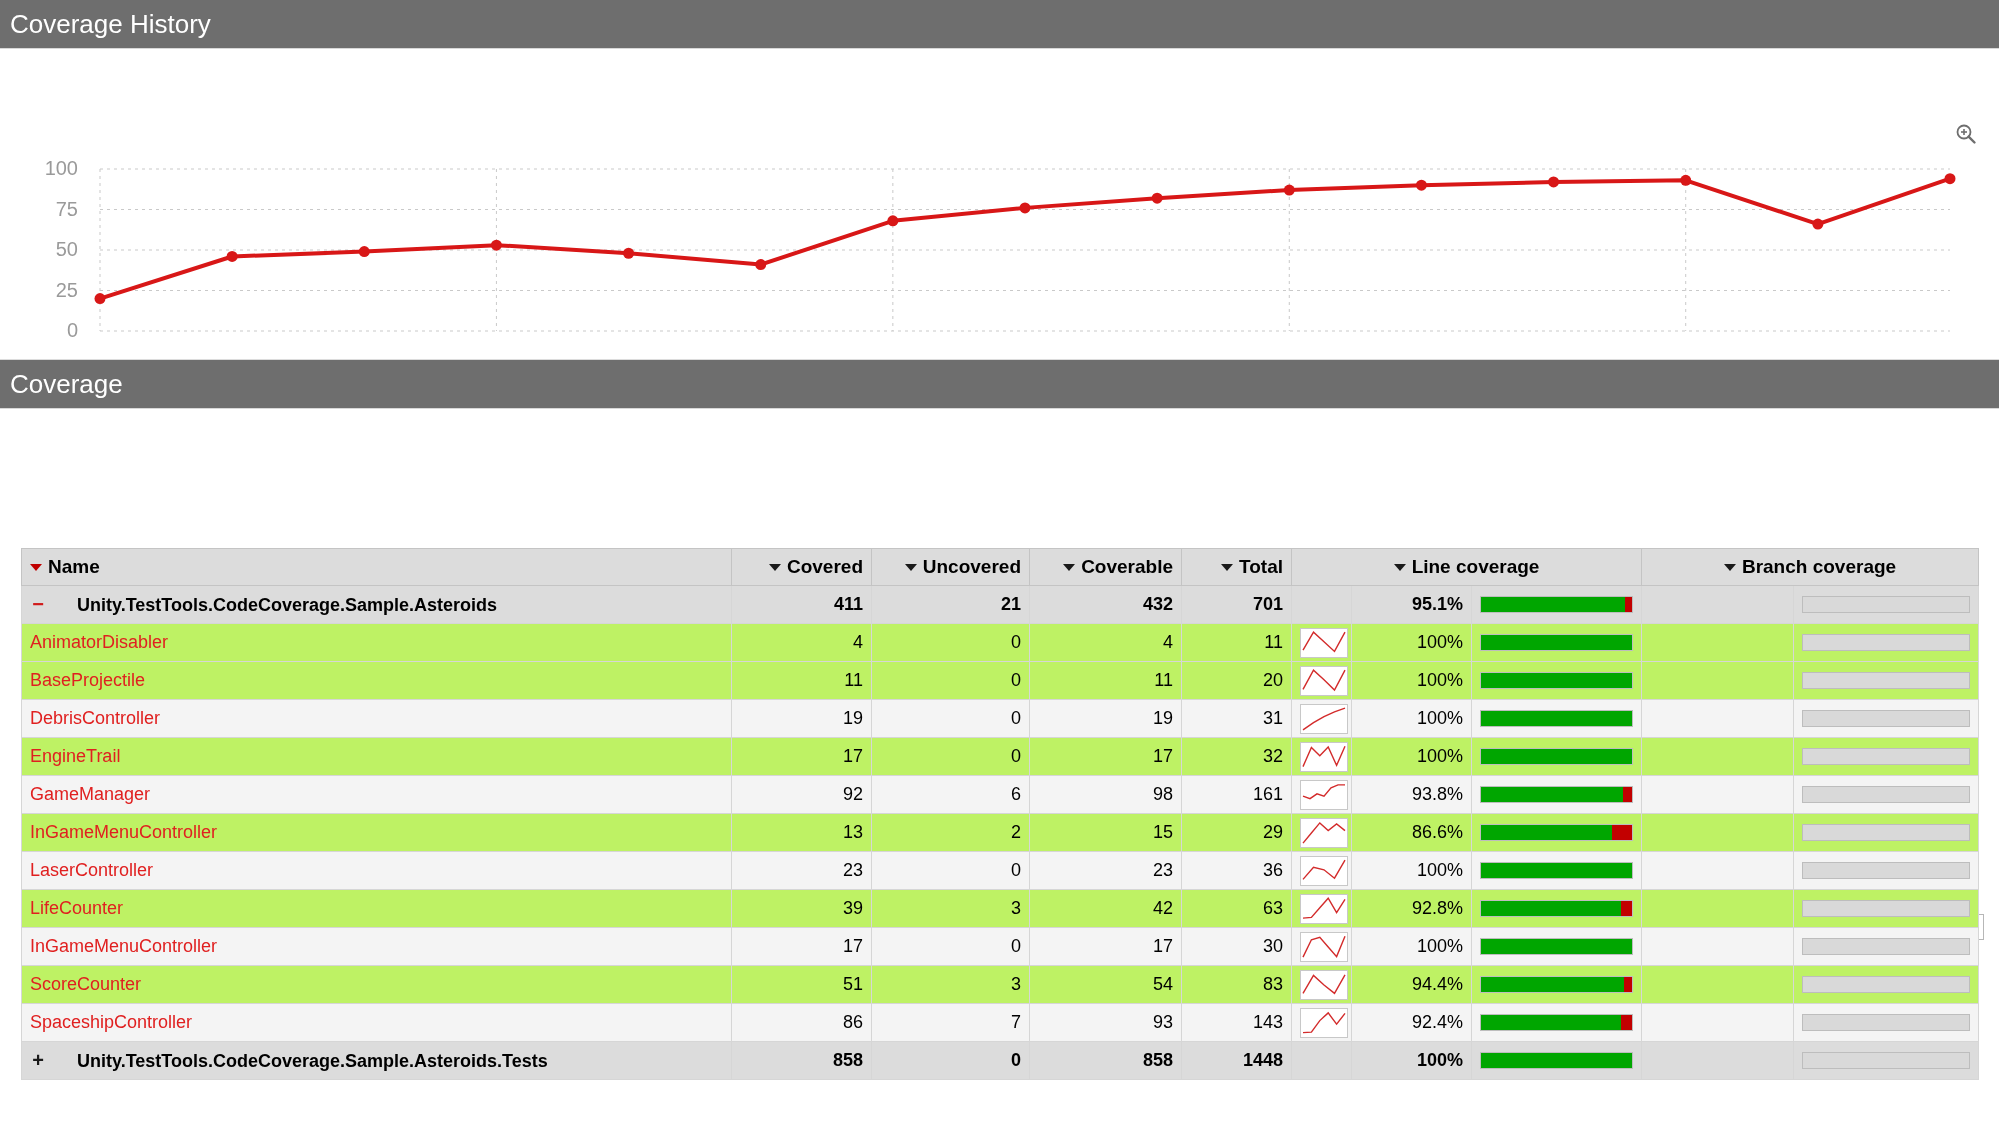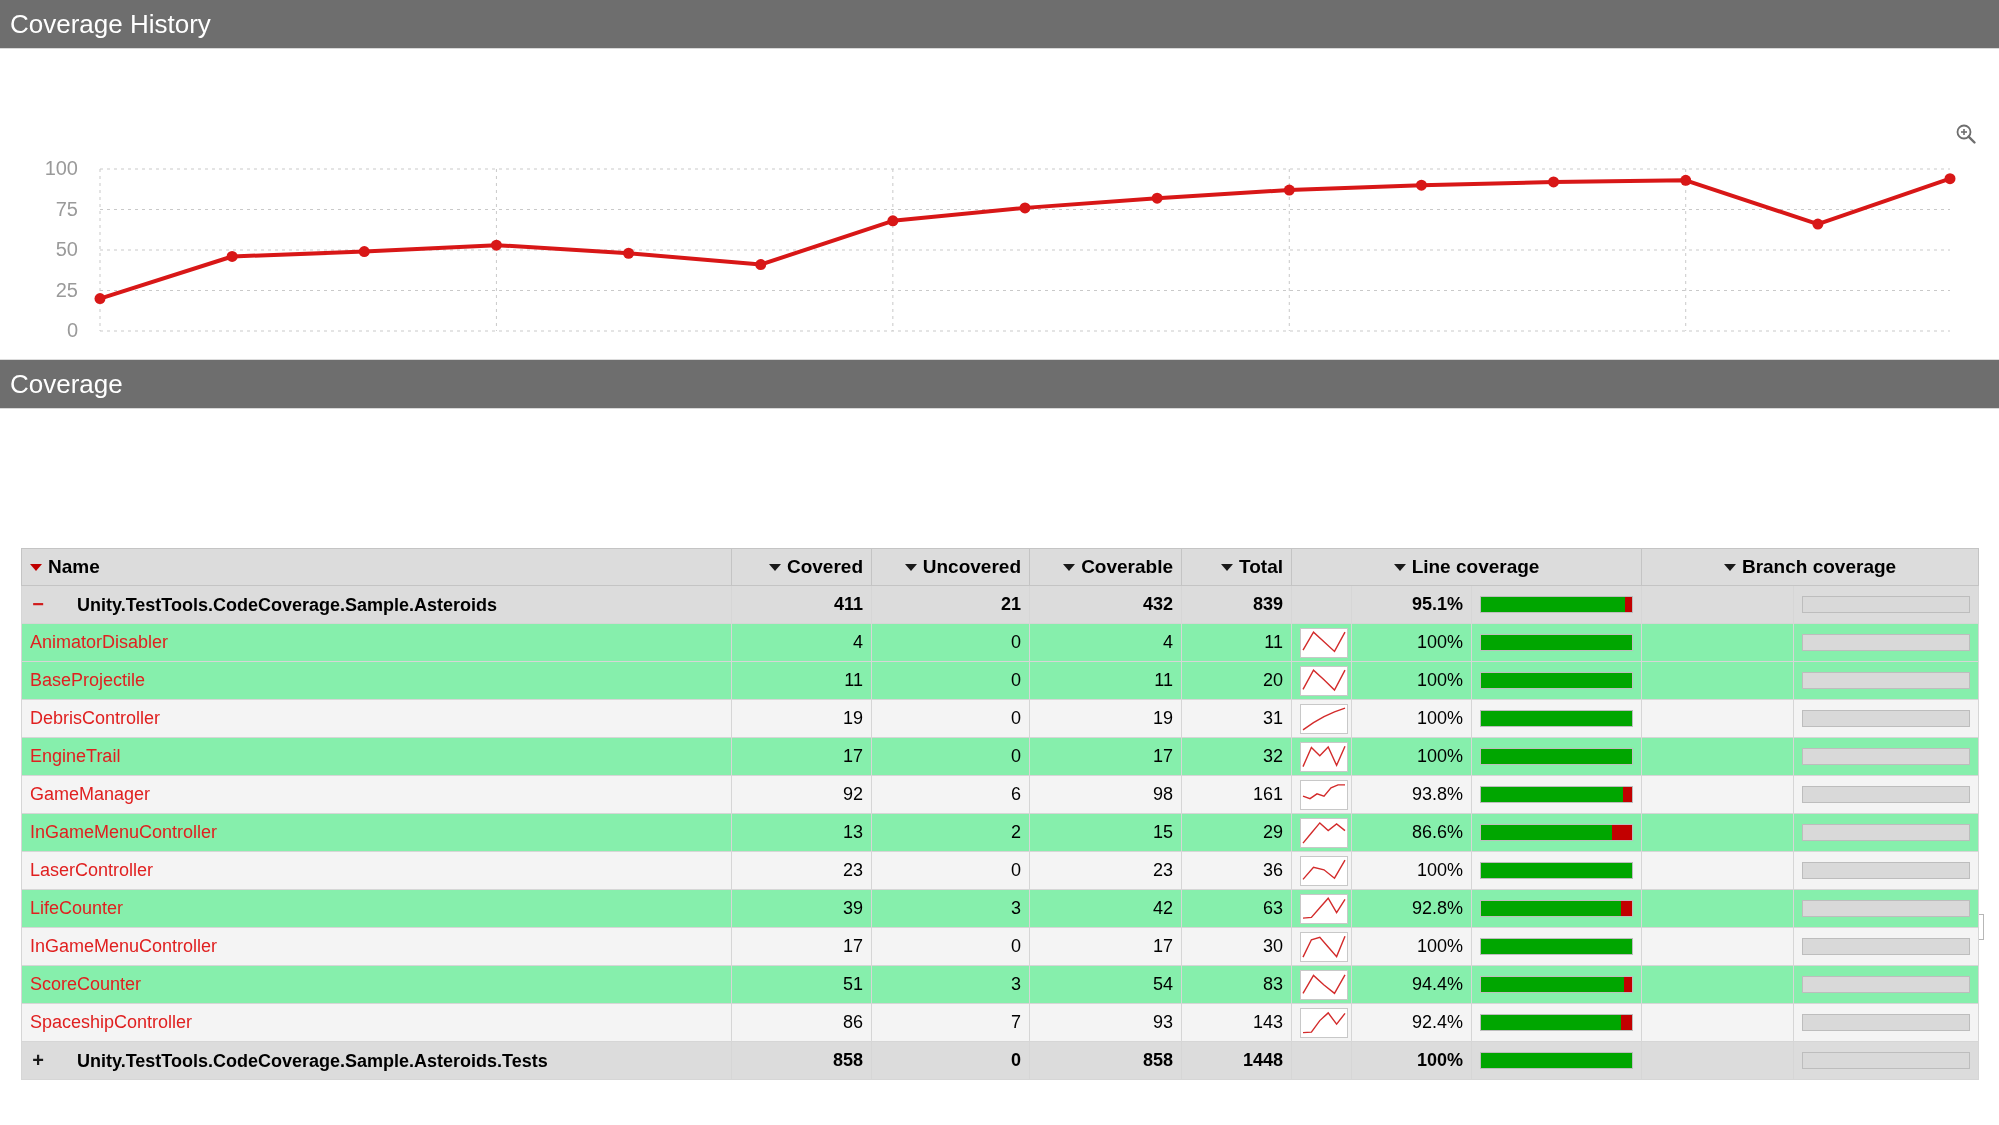--- a/index.html
+++ b/index.html
@@ -217,21 +217,21 @@
   }
   .sort-arrow.dark { border-top-color: #1a1a1a; }
 
   table.cov td {
     border: 1px solid #d6d6d6;
     height: 38px;
     padding: 0 8px;
     box-sizing: border-box;
     vertical-align: middle;
   }
-  tr.row-odd  td { background: #86efac; }
+  tr.row-odd  td { background: #bef264; }
   tr.row-even td { background: #f4f4f4; }
   tr.row-group td { background: #dcdcdc; font-weight: bold; }
 
   td.c-name { text-align: left; white-space: nowrap; }
   td.c-num  { text-align: right; white-space: nowrap; }
   td.c-spark { width: 60px; padding: 0; text-align: center; }
   td.c-pct  { text-align: right; white-space: nowrap; padding-right: 10px; }
   td.c-bar  { padding: 0 6px; }
   td.c-bpct { text-align: right; }
   td.c-bbar { padding: 0 6px; }
@@ -414,21 +414,21 @@
           <span class="sort-arrow dark"></span><span>Branch coverage</span>
         </th>
       </tr>
     </thead>
     <tbody id="tbody">
         <tr class="row-group">
           <td class="c-name"><span class="toggle-icon">−</span><span class="group-name">Unity.TestTools.CodeCoverage.Sample.Asteroids</span></td>
           <td class="c-num">411</td>
           <td class="c-num">21</td>
           <td class="c-num">432</td>
-          <td class="c-num">839</td>
+          <td class="c-num">701</td>
           <td class="c-spark"></td>
           <td class="c-pct">95.1%</td>
           <td class="c-bar">
             <div class="covbar">
               <div class="green" style="width: 95.1%;"></div>
               <div class="red" style="width: 4.9%;"></div>
             </div>
           </td>
           <td class="c-bpct"></td>
           <td class="c-bbar">

